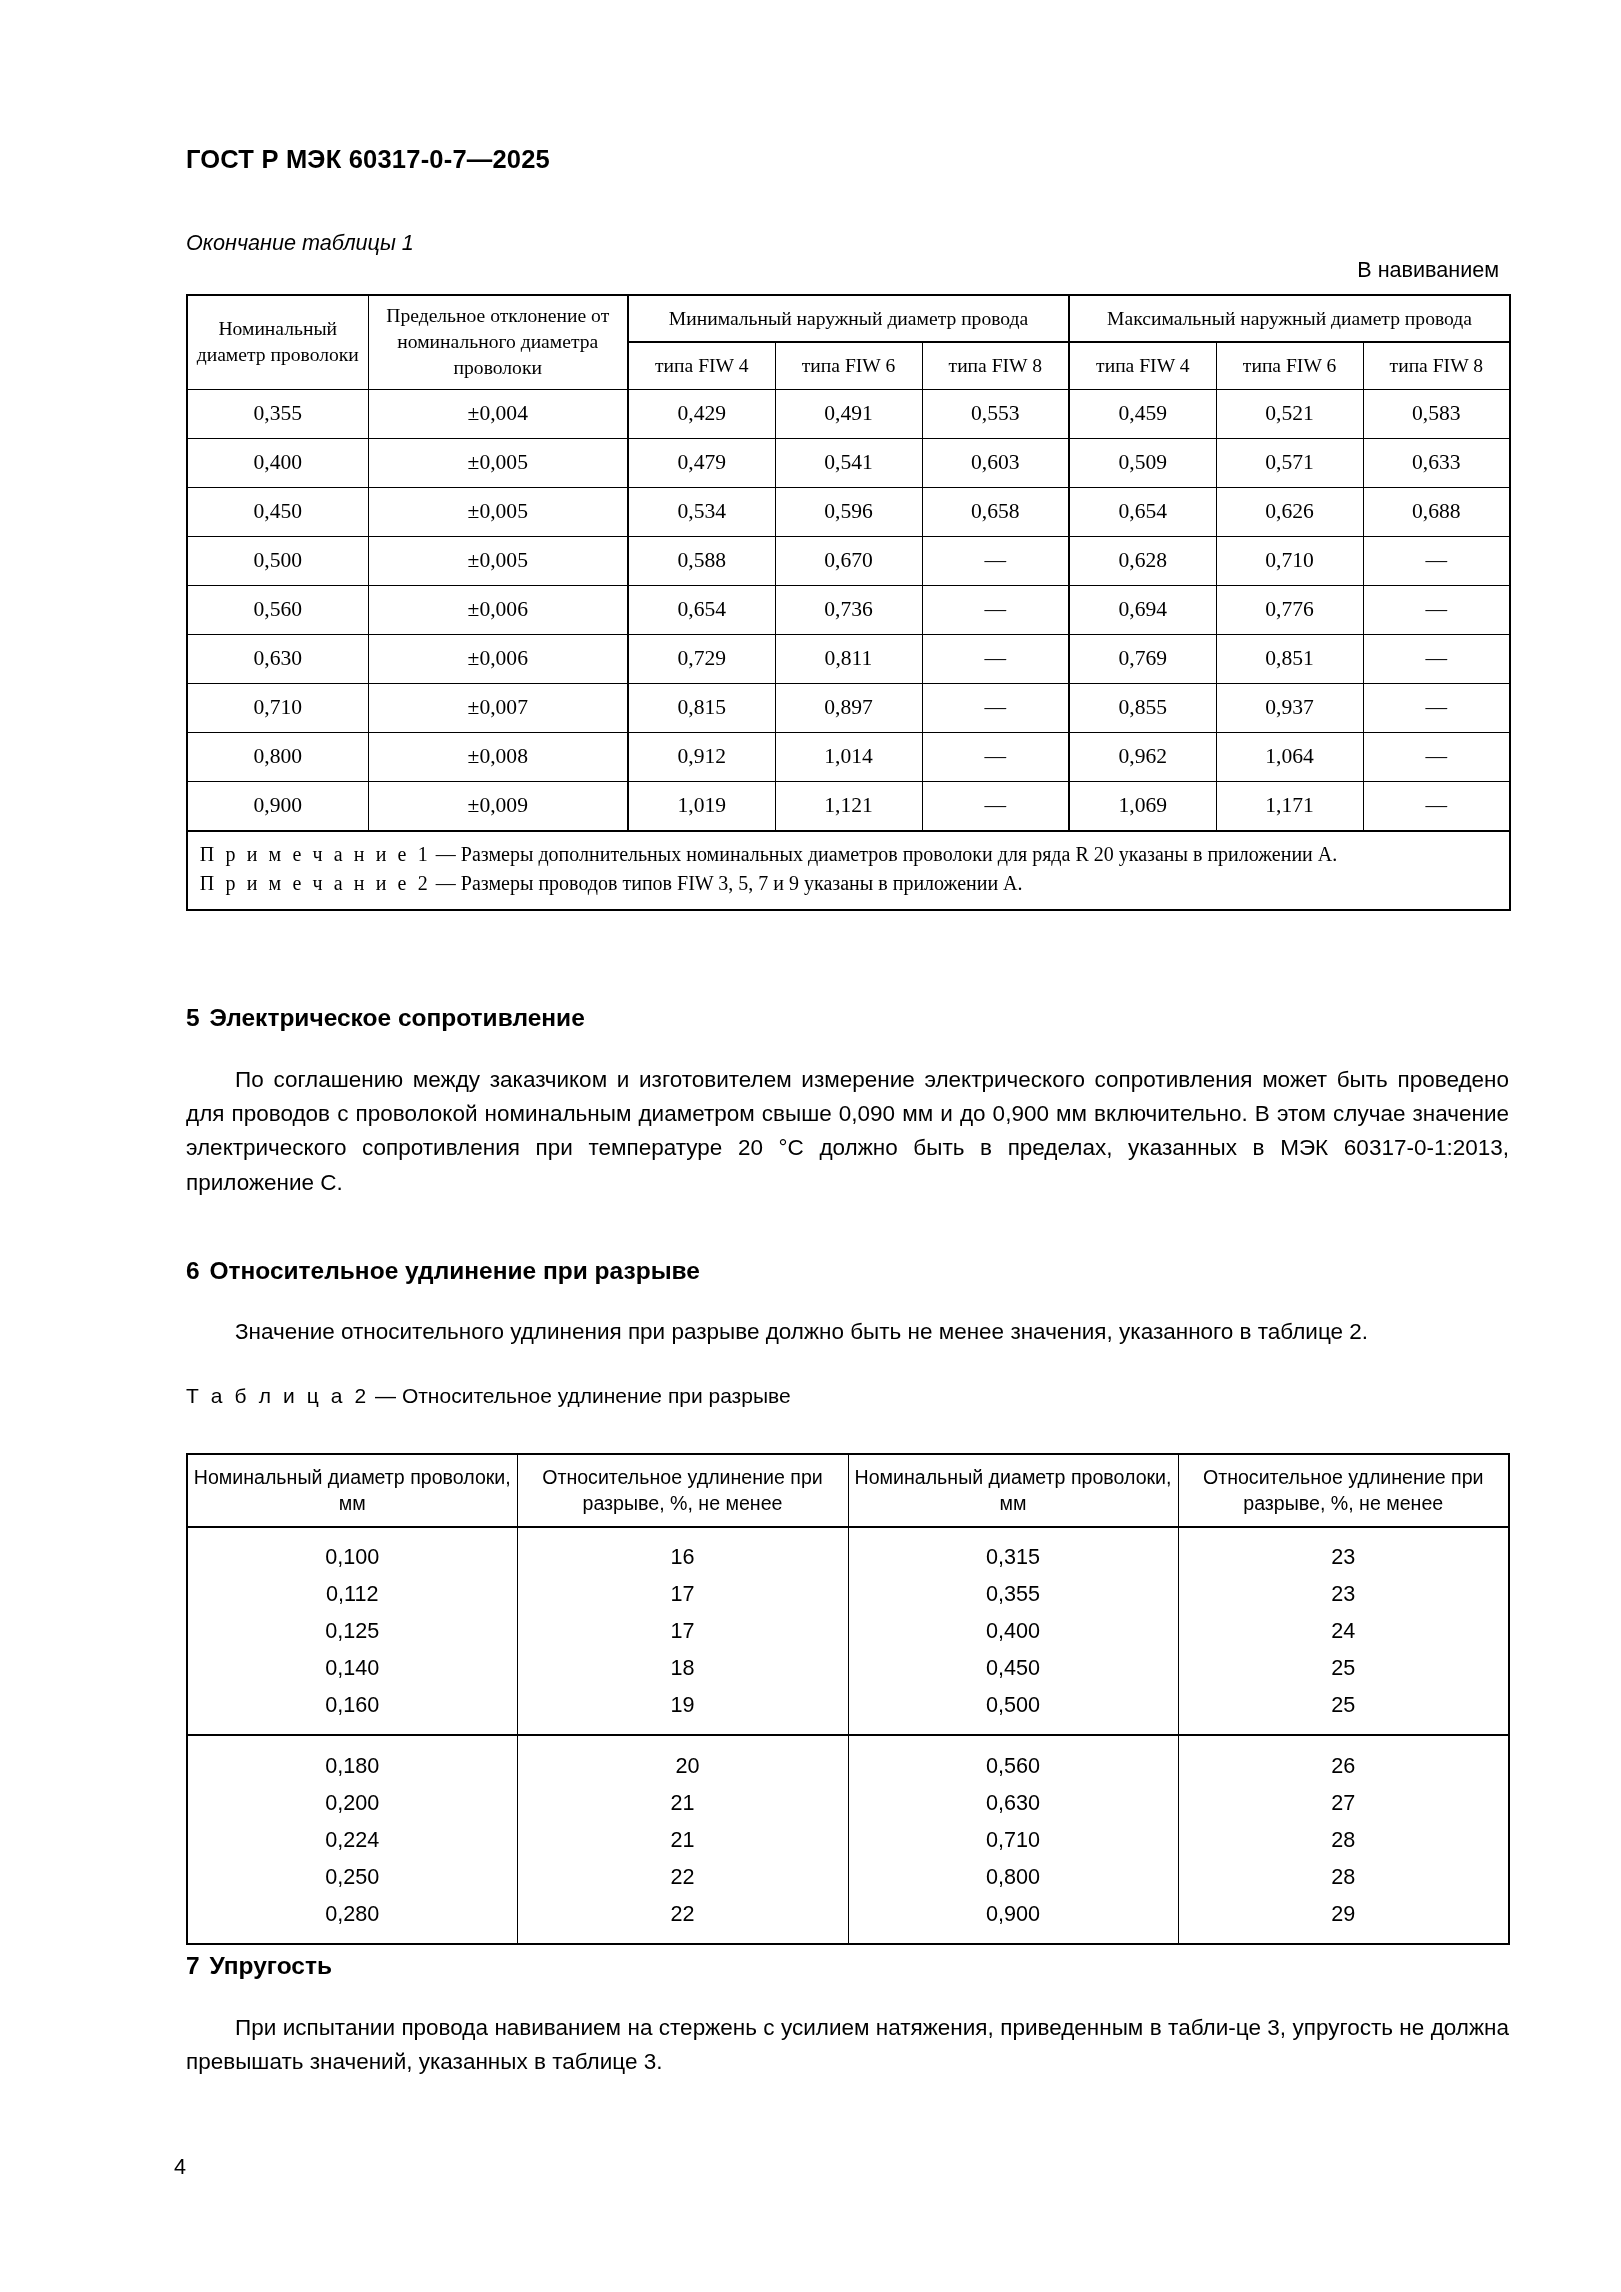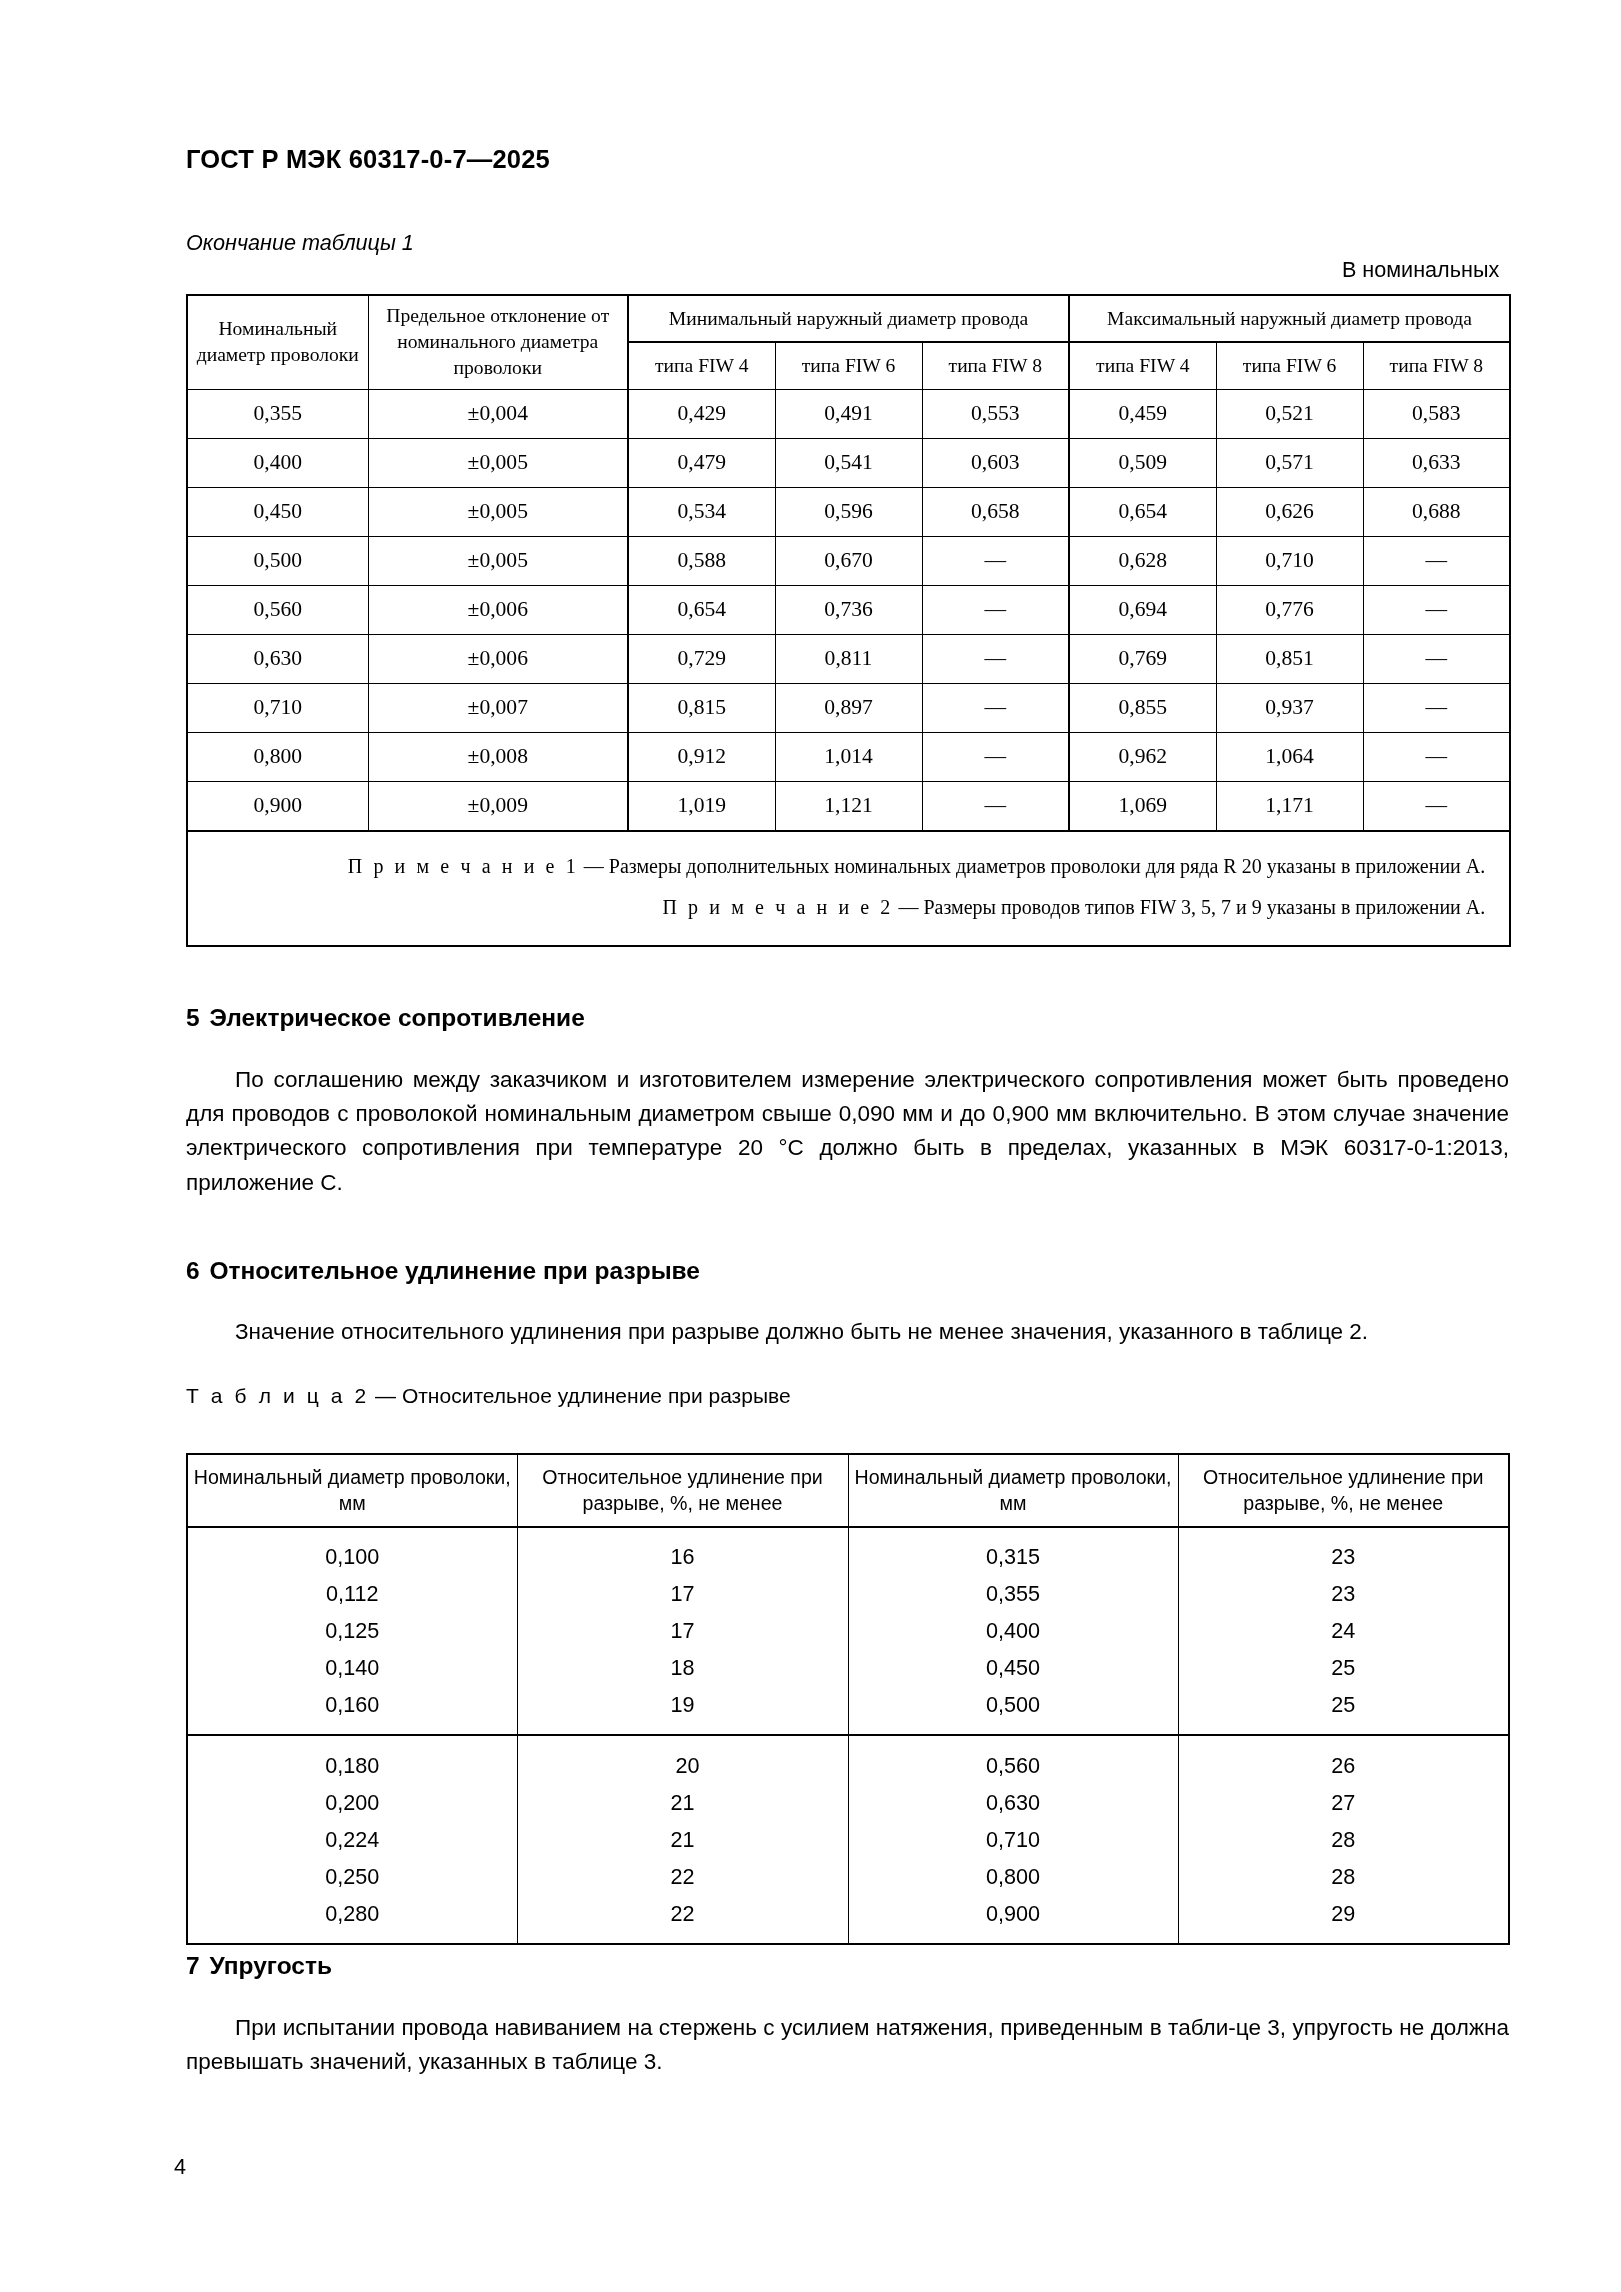--- a/index.html
+++ b/index.html
@@ -96,21 +96,21 @@
   table.t1 td.thick-bottom { border-bottom: 2.5px solid #000; }
   table.t1 td.thick-left { border-left: 2.5px solid #000; }
   table.t1 td.thick-right { border-right: 2.5px solid #000; }
   .notes-cell {
     text-align: left !important;
     font-size: 20px;
     line-height: 1.42;
     padding: 8.8px 11.8px 11.8px 11.8px;
     border-top: 2.5px solid #000 !important;
   }
-  .notes-cell p { margin: 12px; text-align: right; }
+  .notes-cell p { margin: 0; }
   .spaced {
     letter-spacing: 3.1px;
   }
 
   
   .sec-head {
     position: absolute;
     font-size: 24.5px;
     font-weight: bold;
     left: 0;
@@ -173,21 +173,21 @@
 </style>
 </head>
 <body>
 
 <div class="page">
   <div class="content">
 
     <div class="doc-header">ГОСТ Р МЭК 60317-0-7—2025</div>
 
     <div class="tbl1-caption">Окончание таблицы 1</div>
-    <div class="units-note">В номинальных</div>
+    <div class="units-note">В навиванием</div>
 
     <div class="tbl1-wrap">
       <table class="t1">
         <colgroup>
           <col style="width:181px">
           <col style="width:260px">
           <col style="width:147px">
           <col style="width:147px">
           <col style="width:147px">
           <col style="width:147px">

